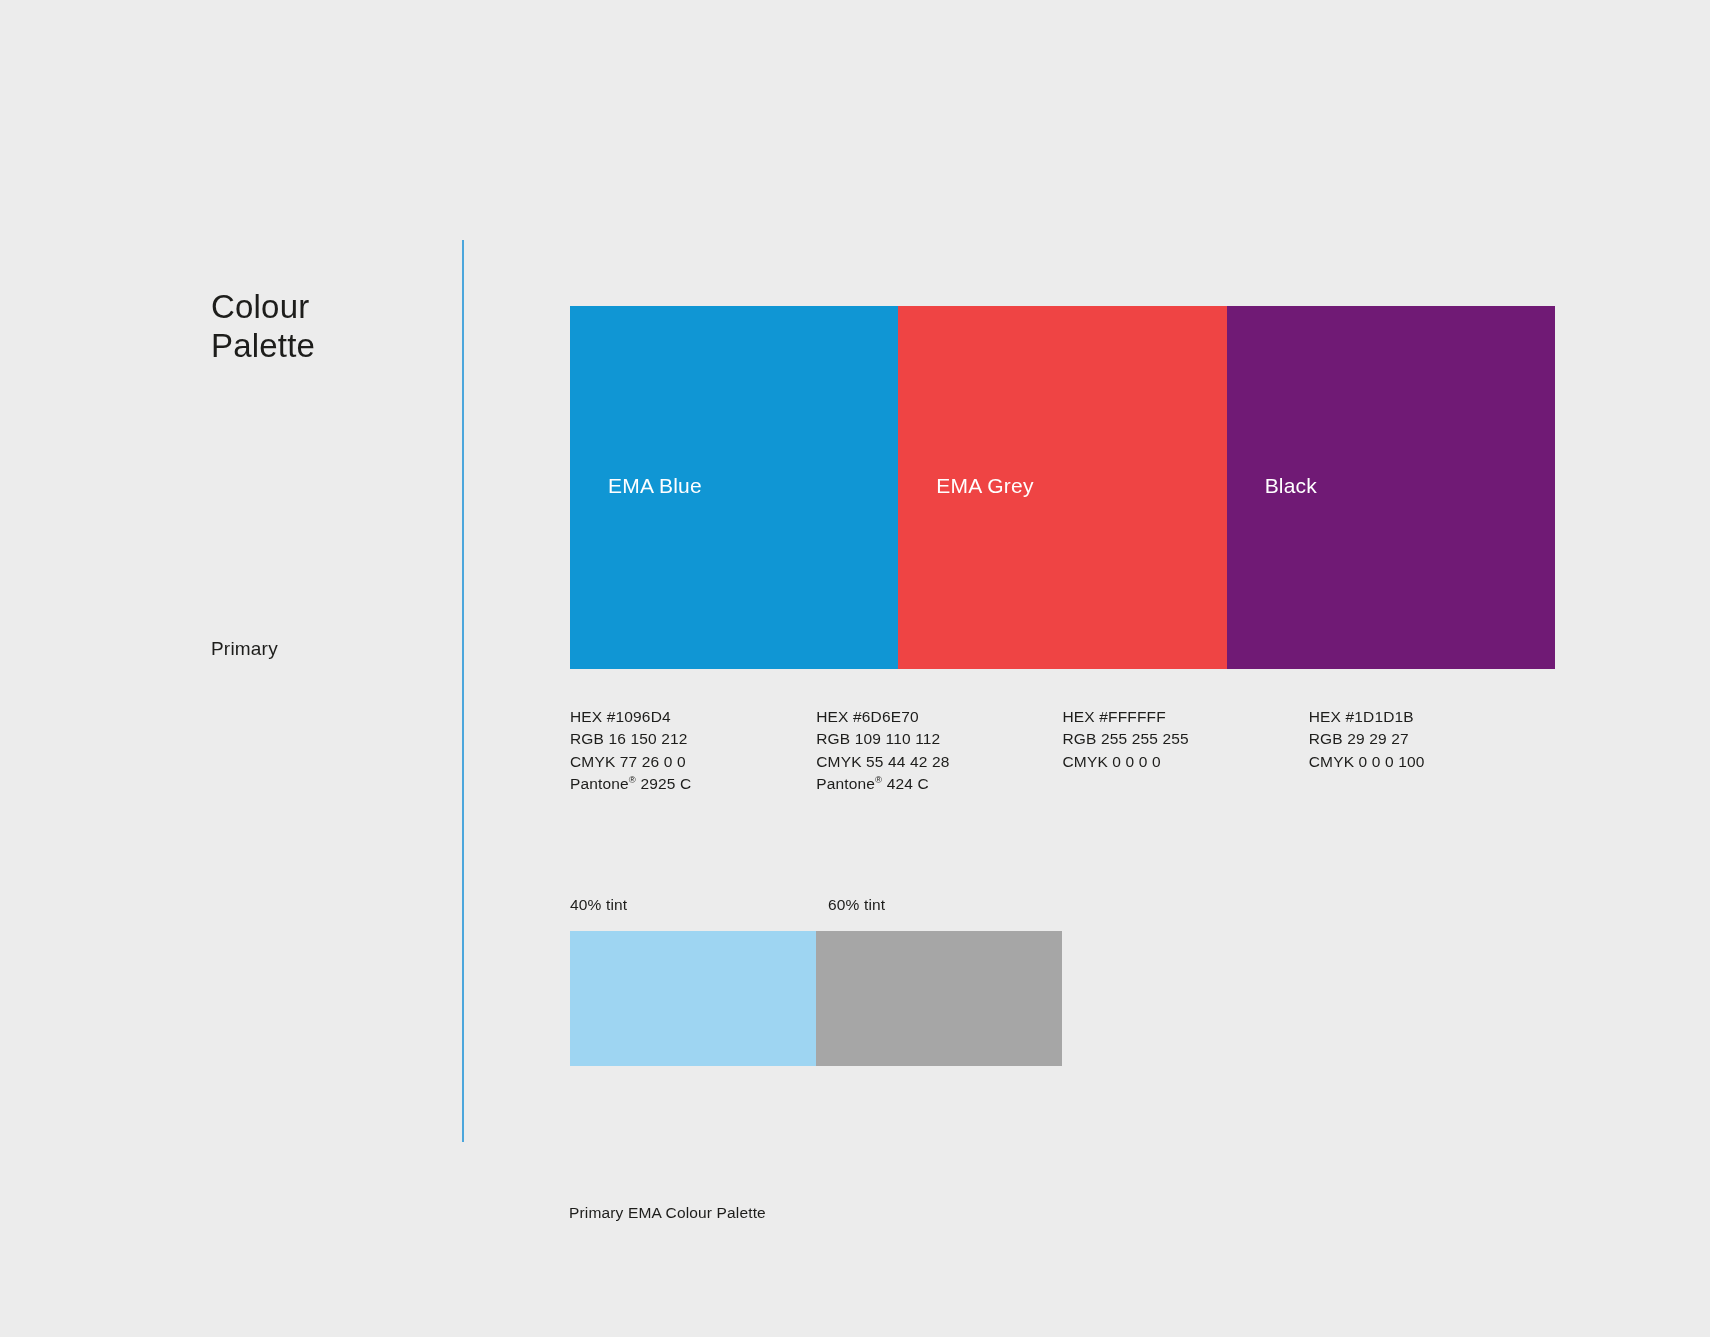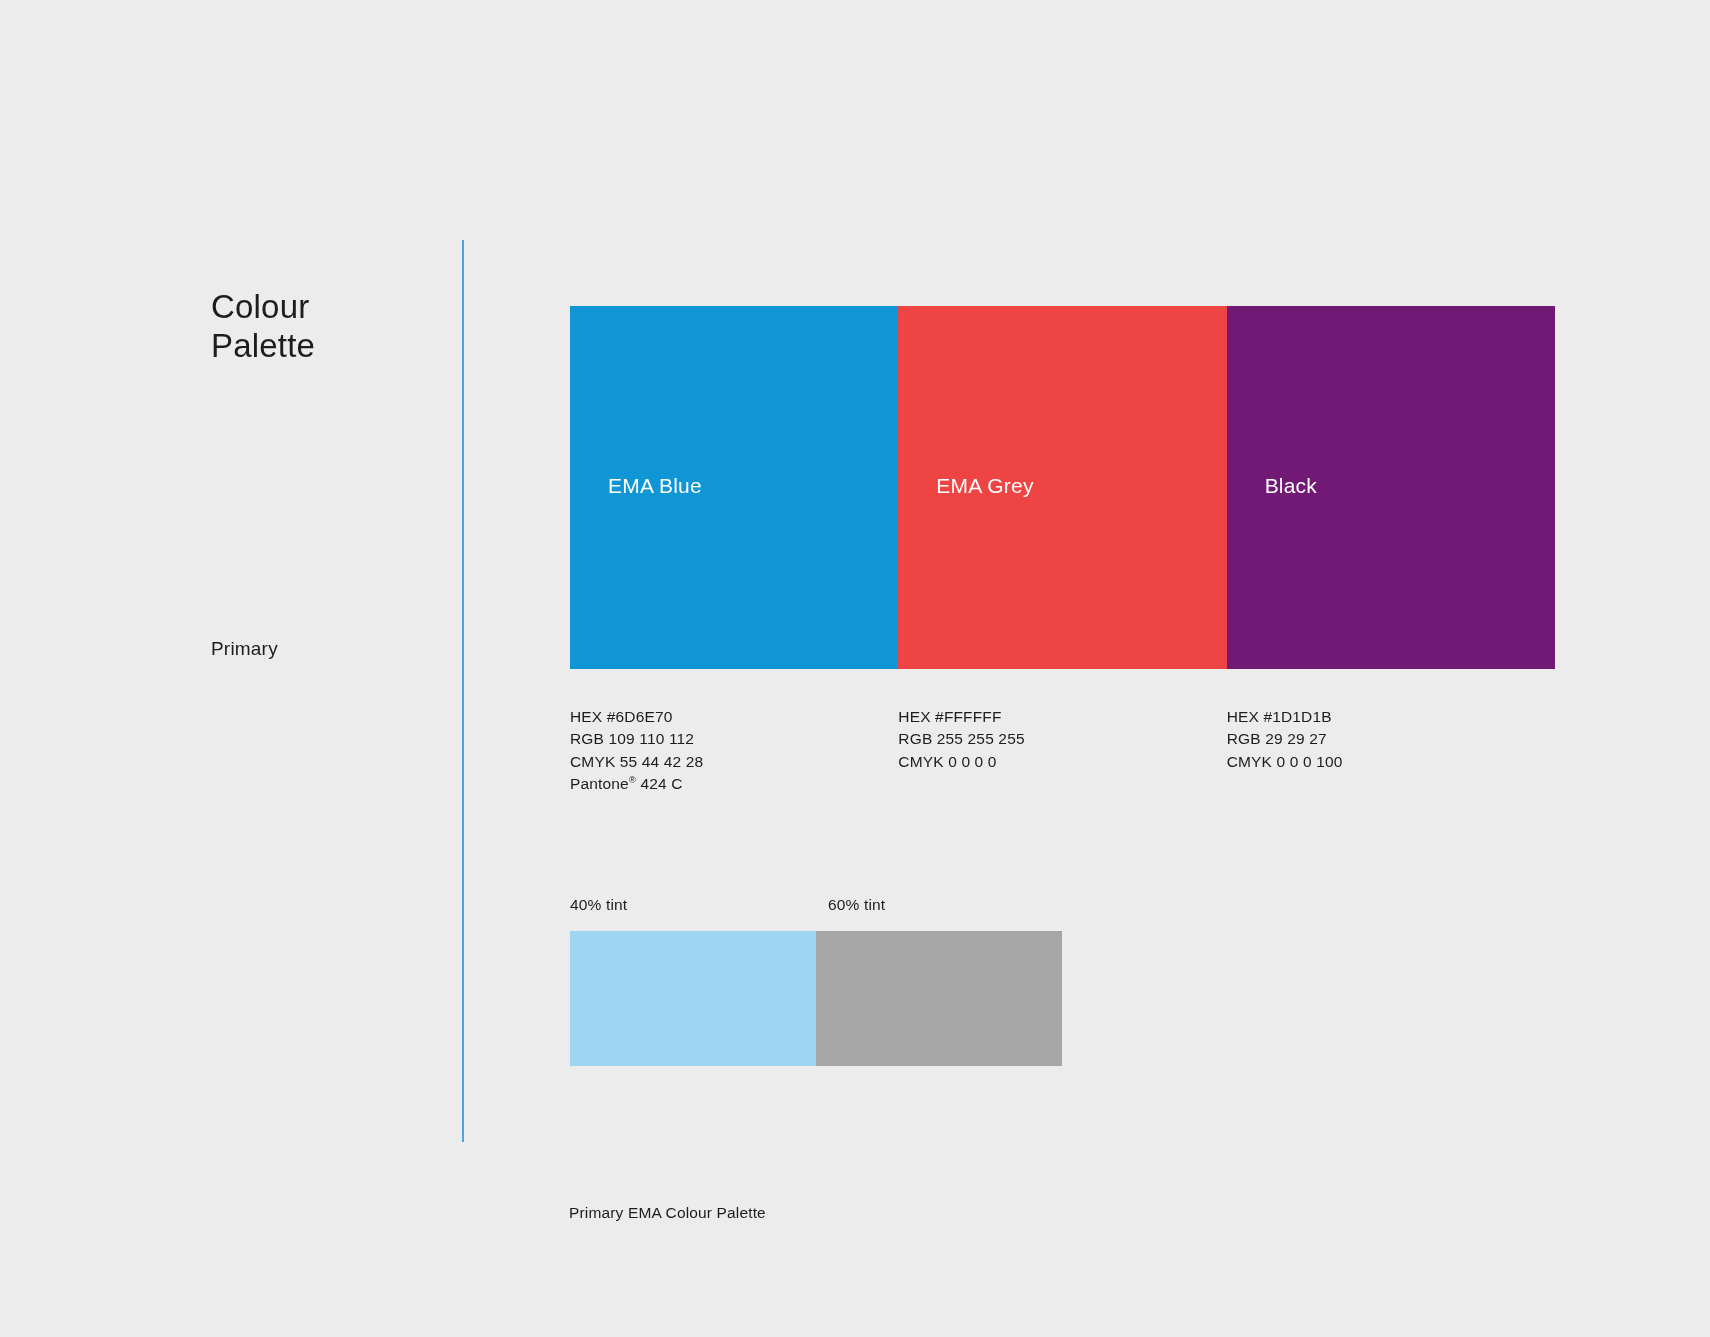--- a/index.html
+++ b/index.html
@@ -180,20 +180,26 @@
         <div class="swatch on-dark" style="background: #ef4444;">
           <div class="swatch-label">EMA Grey</div>
         </div>
         <div class="swatch on-dark" style="background: #701a75;">
           <div class="swatch-label">Black</div>
         </div>
       </div>
 
     <div class="spec-row" id="spec-row">
         <div class="spec-col">
+          <div class="spec-line">HEX #1096D4</div>
+          <div class="spec-line">RGB 16 150 212</div>
+          <div class="spec-line">CMYK 77 26 0 0</div>
+          <div class="spec-line"><span>Pantone</span><sup>®</sup><span> 2925 C</span></div>
+        </div>
+        <div class="spec-col">
           <div class="spec-line">HEX #6D6E70</div>
           <div class="spec-line">RGB 109 110 112</div>
           <div class="spec-line">CMYK 55 44 42 28</div>
           <div class="spec-line"><span>Pantone</span><sup>®</sup><span> 424 C</span></div>
         </div>
         <div class="spec-col">
           <div class="spec-line">HEX #FFFFFF</div>
           <div class="spec-line">RGB 255 255 255</div>
           <div class="spec-line">CMYK 0 0 0 0</div>
         </div>

